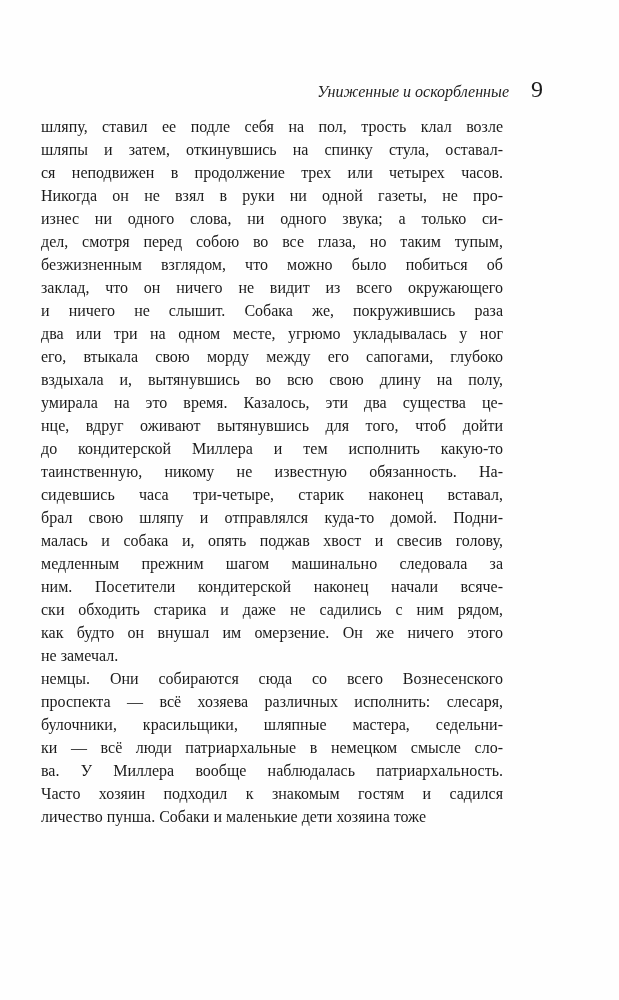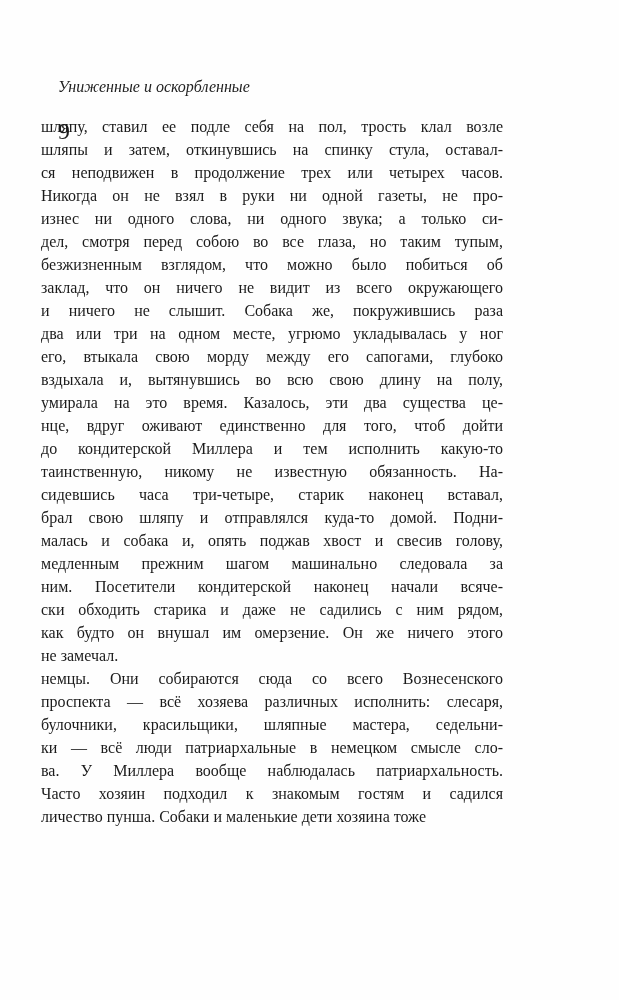--- a/index.html
+++ b/index.html
@@ -21,21 +21,20 @@
   .running-header {
     position: absolute;
     top: 77px;
     left: 58px;
     width: 485px; 
     display: flex;
     justify-content: flex-end;
     align-items: baseline;
     gap: 22px;
     white-space: nowrap;
-    flex-direction: column;
   }
   .running-title {
     font-style: italic;
     font-size: 16px;
     line-height: 20px;
     color: #222222;
   }
   .page-number {
     font-size: 24px;
     line-height: 24px;
@@ -76,21 +75,21 @@
       <div class="line">Никогда он не взял в руки ни одной газеты, не про-</div>
       <div class="line">изнес ни одного слова, ни одного звука; а только си-</div>
       <div class="line">дел, смотря перед собою во все глаза, но таким тупым,</div>
       <div class="line">безжизненным взглядом, что можно было побиться об</div>
       <div class="line">заклад, что он ничего не видит из всего окружающего</div>
       <div class="line">и ничего не слышит. Собака же, покружившись раза</div>
       <div class="line">два или три на одном месте, угрюмо укладывалась у ног</div>
       <div class="line">его, втыкала свою морду между его сапогами, глубоко</div>
       <div class="line">вздыхала и, вытянувшись во всю свою длину на полу,</div>
       <div class="line">умирала на это время. Казалось, эти два существа це-</div>
-      <div class="line">нце, вдруг оживают единственно для того, чтоб дойти</div>
+      <div class="line">нце, вдруг оживают вытянувшись для того, чтоб дойти</div>
       <div class="line">до кондитерской Миллера и тем исполнить какую-то</div>
       <div class="line">таинственную, никому не известную обязанность. На-</div>
       <div class="line">сидевшись часа три-четыре, старик наконец вставал,</div>
       <div class="line">брал свою шляпу и отправлялся куда-то домой. Подни-</div>
       <div class="line">малась и собака и, опять поджав хвост и свесив голову,</div>
       <div class="line">медленным прежним шагом машинально следовала за</div>
       <div class="line">ним. Посетители кондитерской наконец начали всяче-</div>
       <div class="line">ски обходить старика и даже не садились с ним рядом,</div>
       <div class="line">как будто он внушал им омерзение. Он же ничего этого</div>
       <div class="line end">не замечал.</div>

